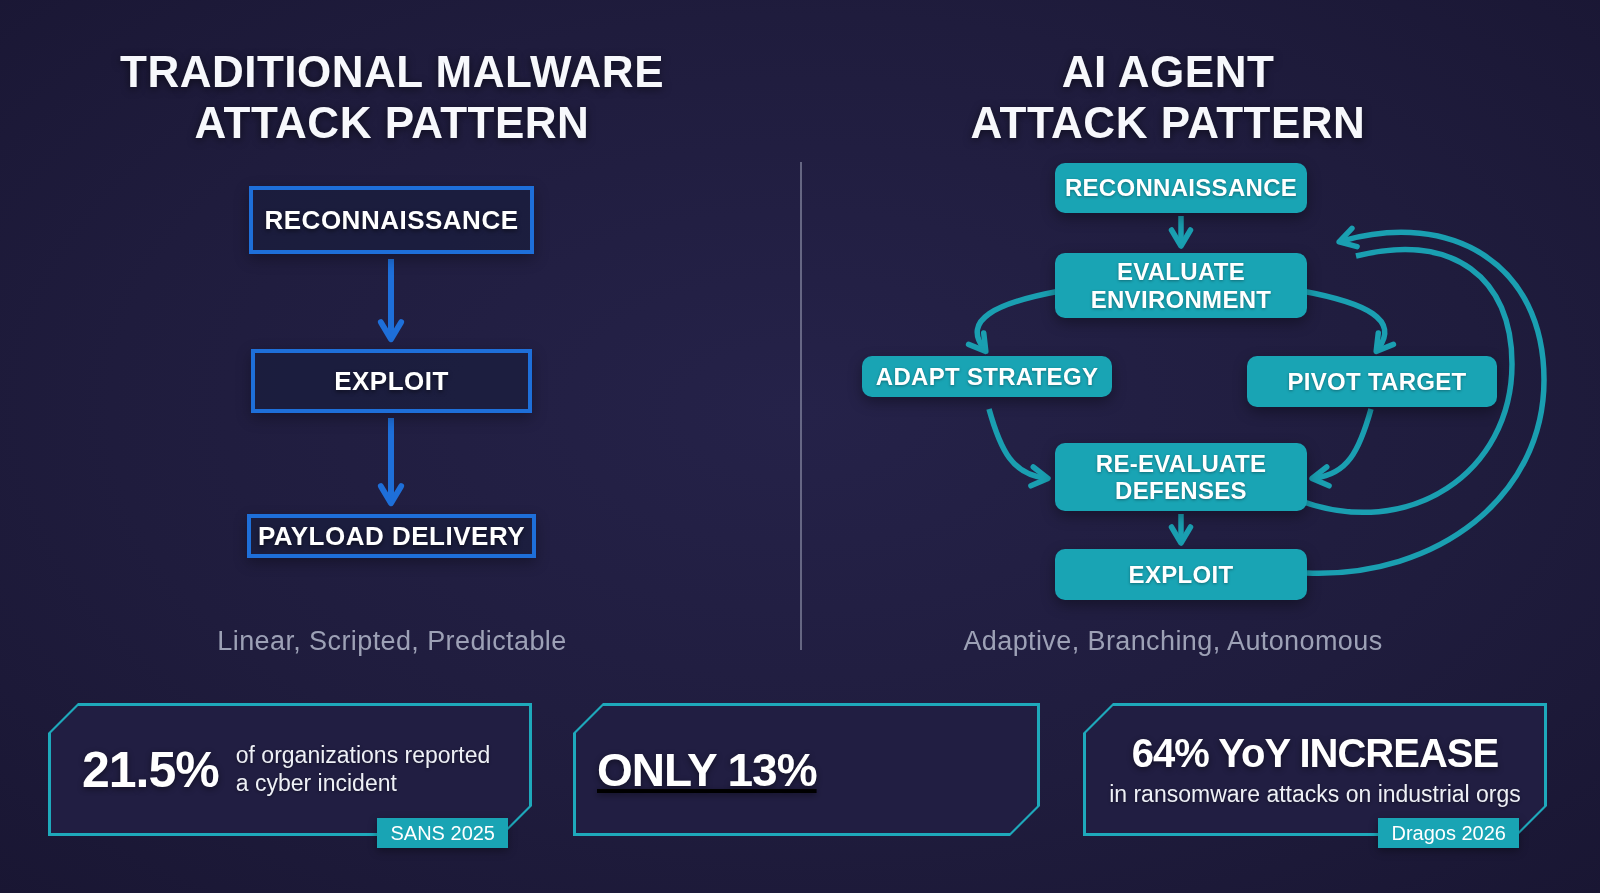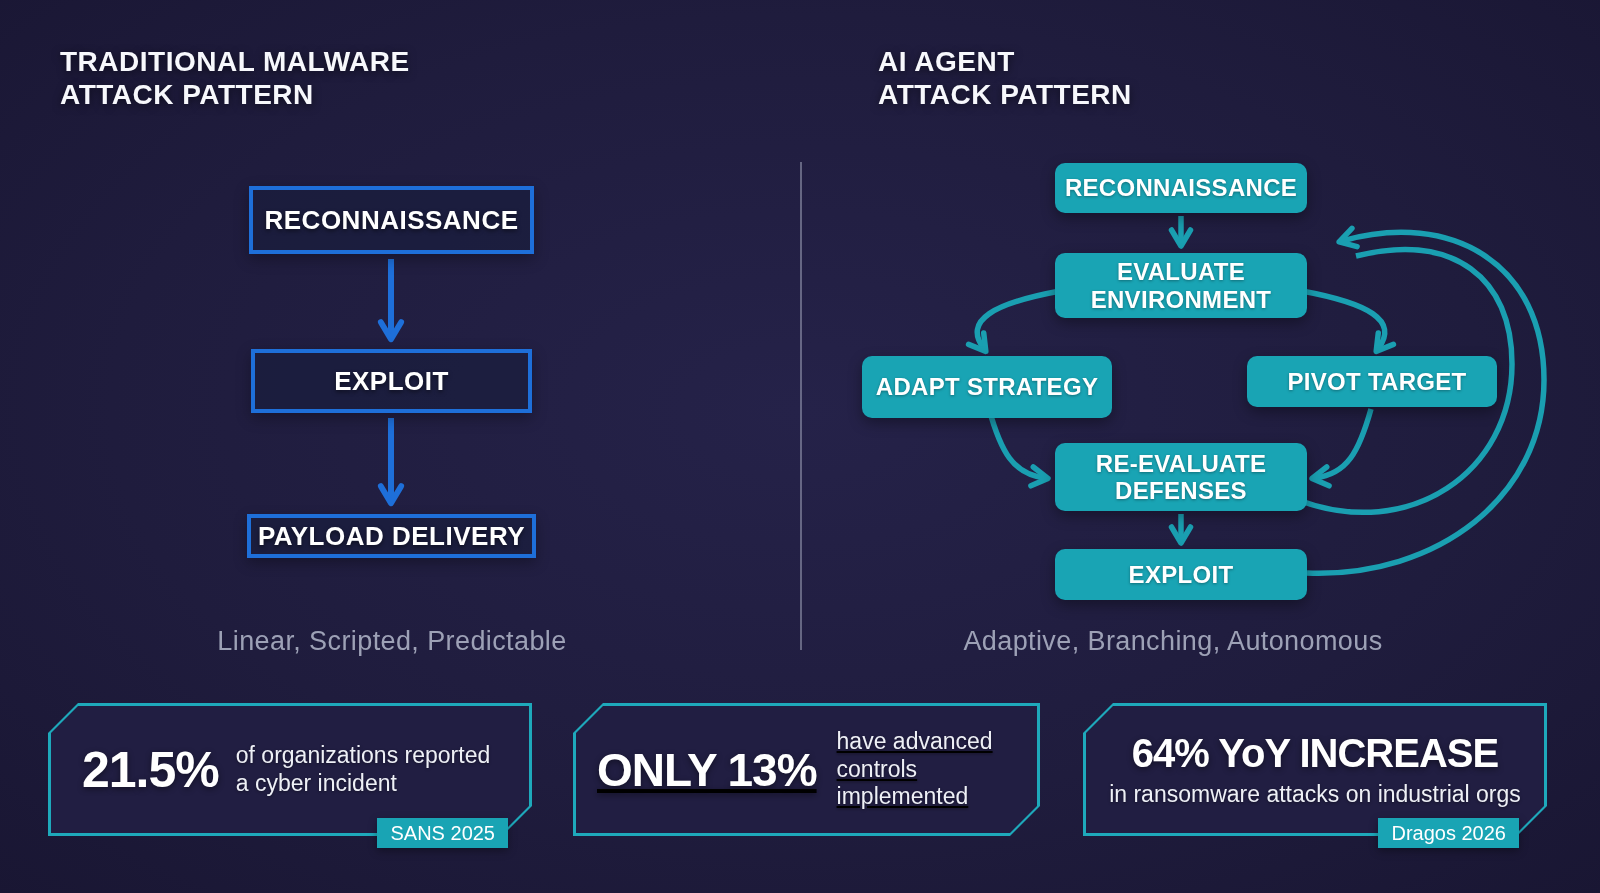--- a/index.html
+++ b/index.html
@@ -10,23 +10,24 @@
     overflow: hidden;
     background: radial-gradient(ellipse 1250px 720px at 50% 46%, #252249 0%, #1f1c3d 55%, #181531 100%);
     font-family: "Liberation Sans", sans-serif;
   }
   svg.arrow-layer {
     position: absolute; left: 0; top: 0; width: 1600px; height: 893px;
     pointer-events: none;
   }
   .panel-title {
     position: absolute;
+    text-align: center;
     color: #f7f8fc;
     font-weight: 700;
-    font-size: 28px;
+    font-size: 44px;
     line-height: 1.17;
     letter-spacing: 0.5px;
     text-shadow: 0 2px 8px rgba(0,0,0,0.55);
   }
   .flow-box-blue {
     position: absolute;
     border: 4px solid var(--blue-accent, #1e6fd9);
     background: rgba(23, 29, 60, 0.55);
     box-sizing: border-box;
     display: flex; align-items: center; justify-content: center;
@@ -157,21 +158,21 @@
     <div>AI AGENT</div>
     <div>ATTACK PATTERN</div>
   </div>
 
   <div class="flow-box-teal" style="left:1055px; top:163px; width:252px; height:50px;">
     <span>RECONNAISSANCE</span>
   </div>
   <div class="flow-box-teal" style="left:1055px; top:253px; width:252px; height:65px;">
     <span>EVALUATE ENVIRONMENT</span>
   </div>
-  <div class="flow-box-teal" style="left:862px; top:356px; width:250px; height:62px;">
+  <div class="flow-box-teal" style="left:862px; top:356px; width:250px; height:41px;">
     <span>ADAPT STRATEGY</span>
   </div>
   <div class="flow-box-teal" style="left:1247px; top:356px; width:250px; height:51px;padding-left:20px;">
     <span>PIVOT TARGET</span>
   </div>
   <div class="flow-box-teal" style="left:1055px; top:443px; width:252px; height:68px;">
     <span>RE-EVALUATE DEFENSES</span>
   </div>
   <div class="flow-box-teal" style="left:1055px; top:549px; width:252px; height:51px;">
     <span>EXPLOIT</span>
@@ -187,21 +188,20 @@
       <div class="stat-desc">of organizations reported a cyber incident</div>
     </div>
     <div class="badge" style="right:24px; bottom:-12px;">SANS 2025</div>
   </div>
 
   <div class="stat-card" id="stat-card-2" style="left:573px; top:703px; width:467px; height:133px;">
     <div class="card-border"></div>
     <div class="card-fill"></div>
     <div class="card-content">
       <div class="stat-value">ONLY 13%</div>
-      <div class="stat-desc">have advanced controls implemented</div>
     </div>
   </div>
 
   <div class="stat-card" id="stat-card-3" style="left:1083px; top:703px; width:464px; height:133px;">
     <div class="card-border"></div>
     <div class="card-fill"></div>
     <div class="card-content">
       <div class="stat-value">64% YoY INCREASE</div>
       <div class="stat-desc">in ransomware attacks on industrial orgs</div>
     </div>

